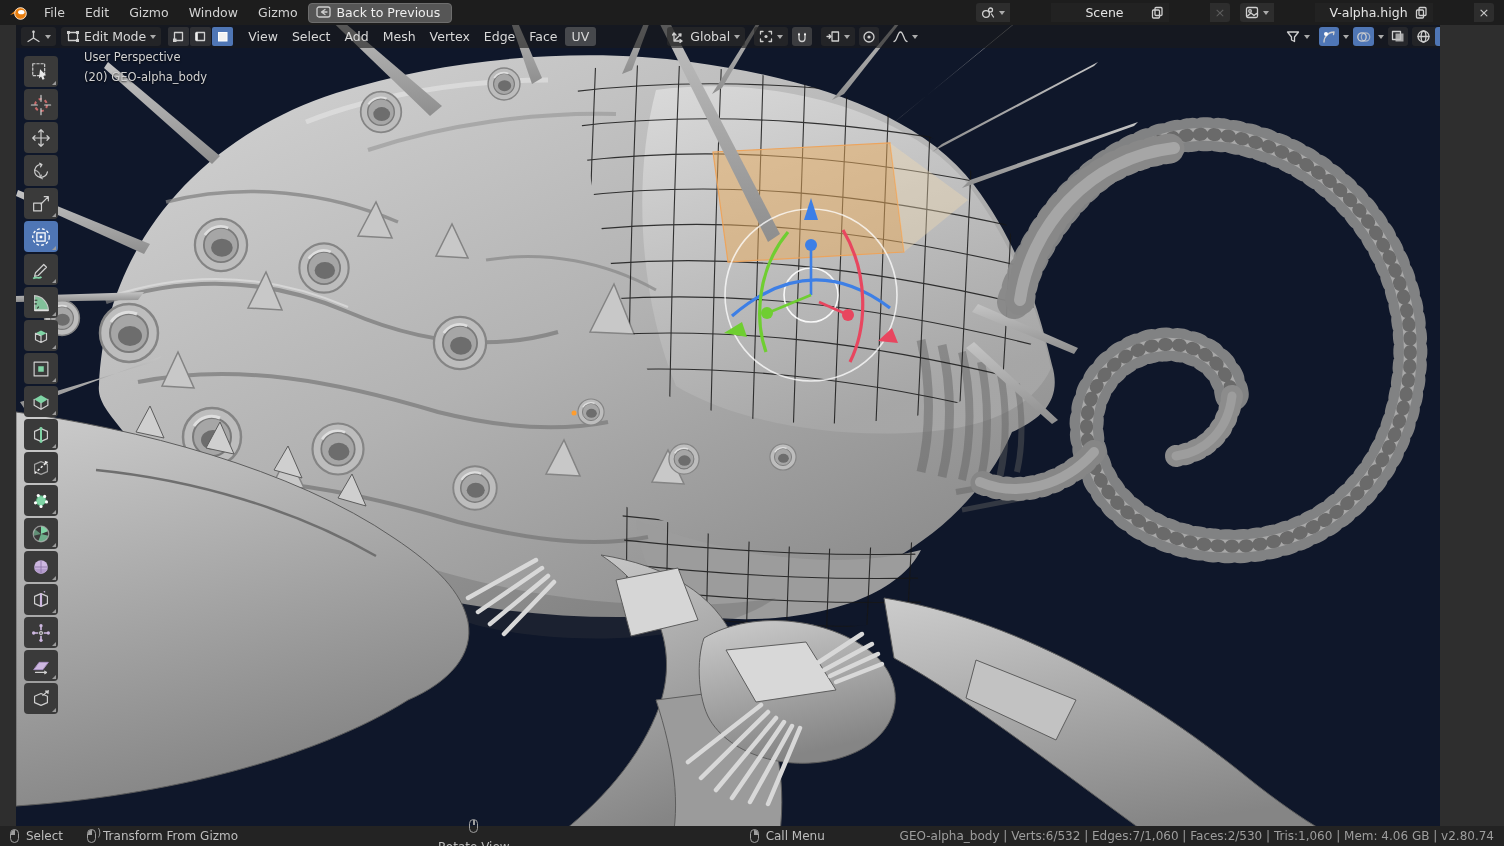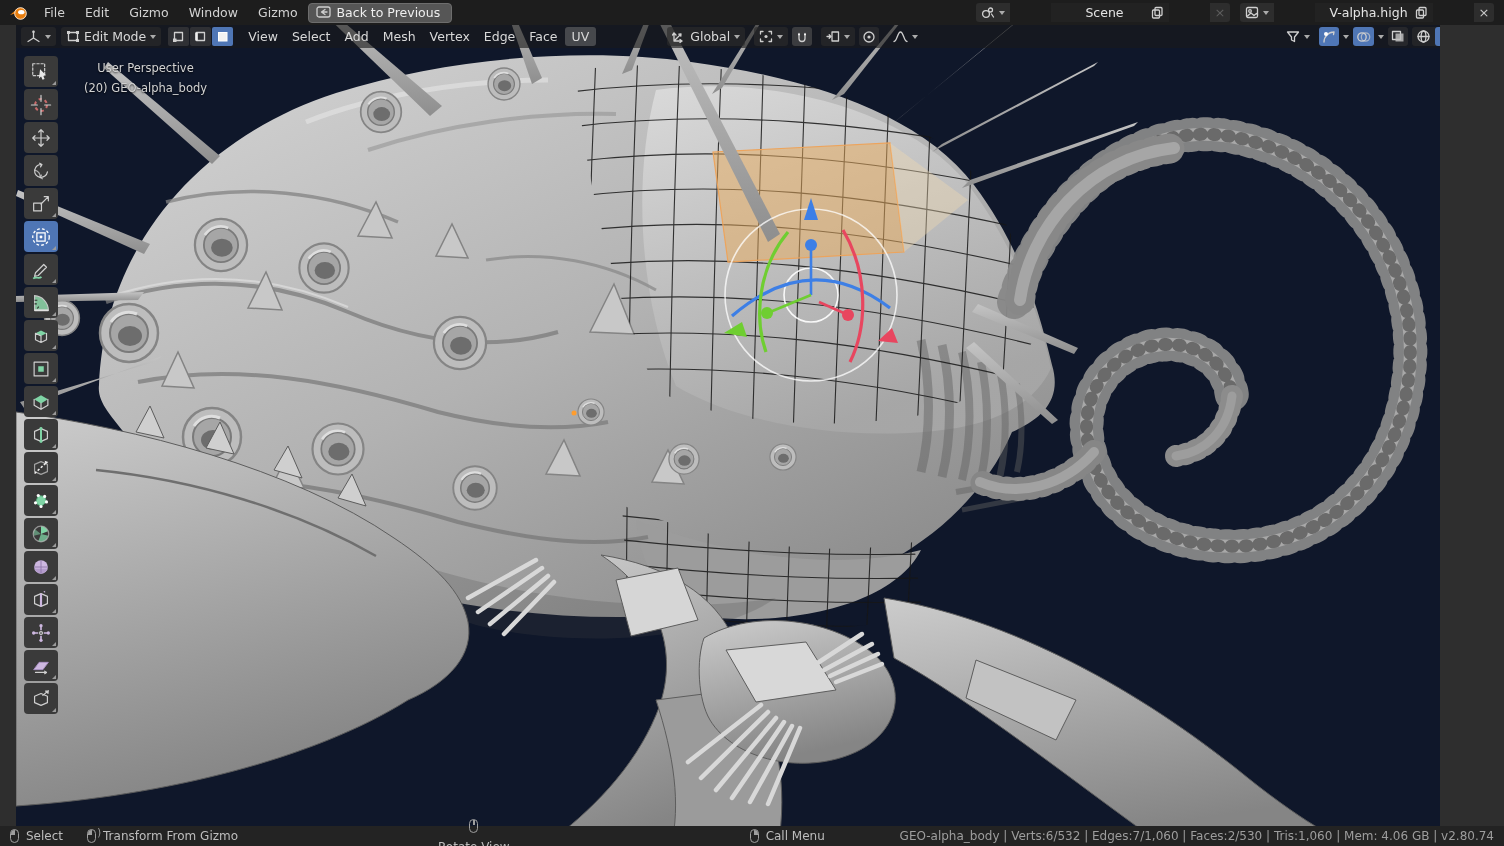--- a/index.html
+++ b/index.html
@@ -47,22 +47,22 @@
   .shbtn{width:23px;height:19px;display:flex;align-items:center;justify-content:center;border-radius:3px;}
   .shbtn.active{background:#4f76b5;}
   
   .toolbar{position:absolute;left:8px;top:31px;width:34px;z-index:9;display:flex;flex-direction:column;gap:2px;}
   .tool{width:34px;height:31px;background:#3a3a3a;border-radius:4px;display:flex;
     align-items:center;justify-content:center;position:relative;}
   .tool.active{background:#4f76b5;}
   .tool.sub::after{content:'';position:absolute;right:2px;bottom:2px;width:0;height:0;
     border-left:4px solid transparent;border-bottom:4px solid #9a9a9a;}
   
-  .vptext{position:absolute;left:68px;top:33px;z-index:8;color:#d2d2d2;font-size:11.5px;
-    text-shadow:0 1px 2px rgba(0,0,0,0.8);line-height:20px;text-align:center;}
+  .vptext{position:absolute;left:68px;top:22px;z-index:8;color:#d2d2d2;font-size:11.5px;
+    text-shadow:0 1px 2px rgba(0,0,0,0.8);line-height:20px;}
   
   .statusbar{position:absolute;left:0;top:826px;width:1504px;height:20px;background:#232323;
     display:flex;align-items:center;color:#bdbdbd;font-size:12px;z-index:40;}
   .hint{display:flex;align-items:center;gap:7px;margin-left:24px;}
   .hint:first-child{margin-left:10px;}
   .hint2{margin-left:200px;flex-direction:column;}
   .hint3{margin-left:240px;margin-right:0;}
   .mouse{width:9px;height:14px;border:1.5px solid #9f9f9f;border-radius:4.5px;position:relative;flex:none;}
   .mouse.l::before{content:'';position:absolute;left:-0.5px;top:-0.5px;width:4px;height:5px;
     background:#9f9f9f;border-radius:4px 0 0 0;}

